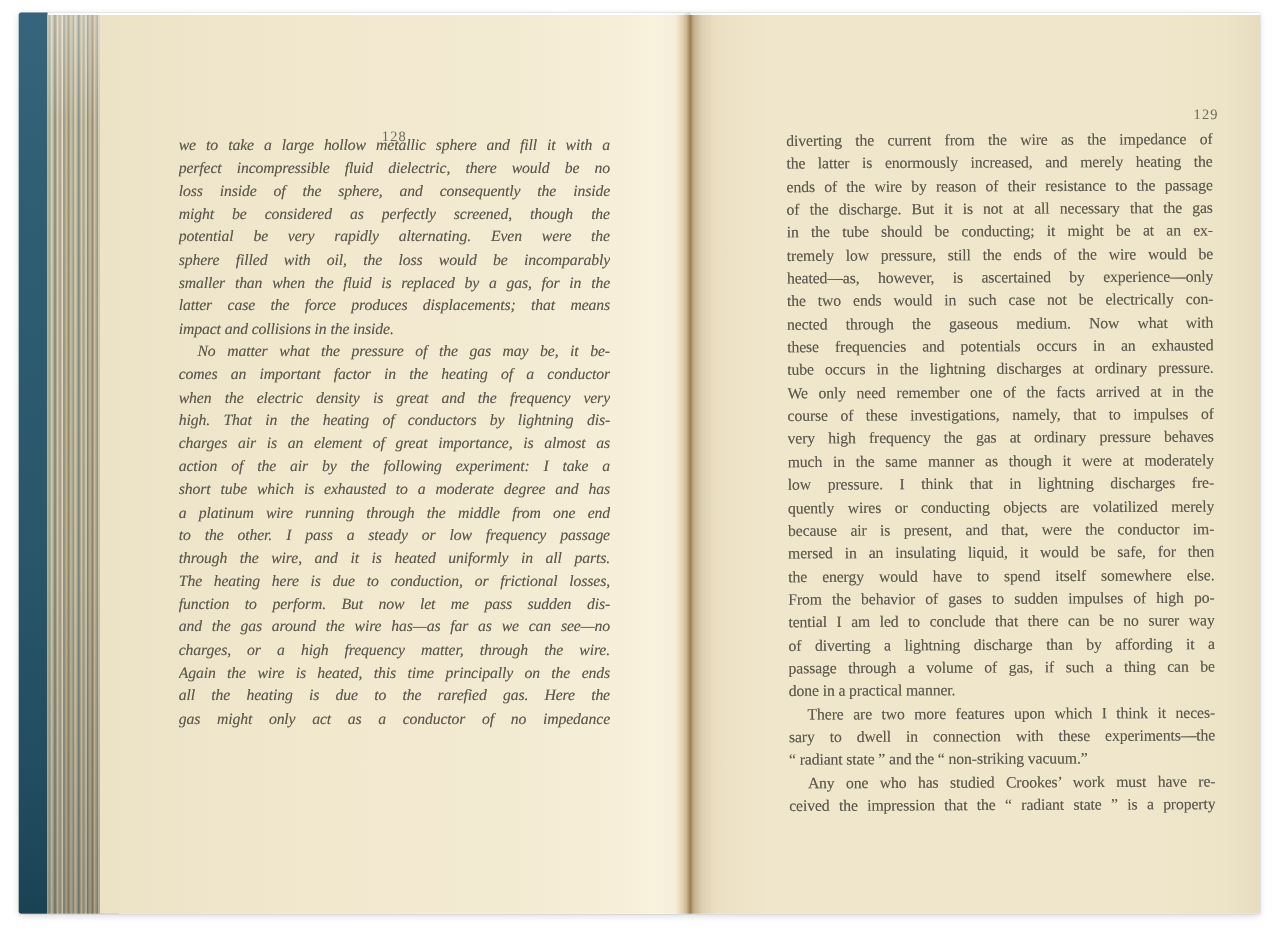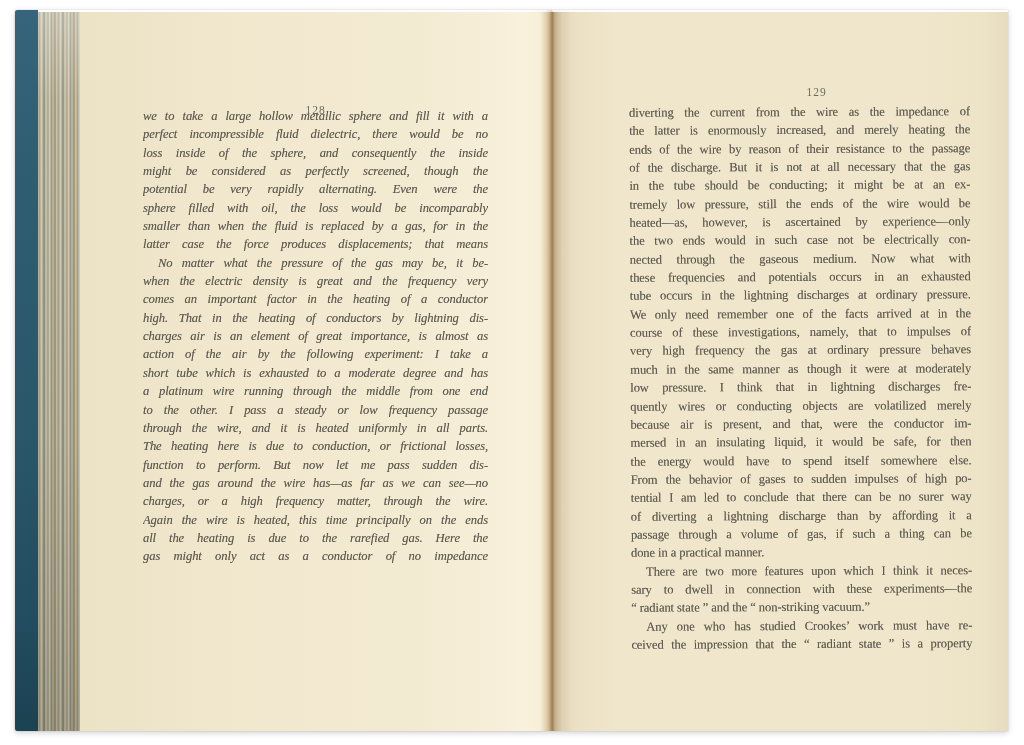--- a/index.html
+++ b/index.html
@@ -53,21 +53,21 @@
     pointer-events: none; z-index: 3;
   }
   .page-head {
     position: absolute;
     font-size: 11.5px;
     letter-spacing: 1px;
     color: #6e6a5c;
     text-align: center;
   }
   .page-left .page-head { left: 63px; top: 76px; width: 345px; margin-top: 16px; }
-  .page-right .page-head { left: 94px; top: 74px; width: 341px; }
+  .page-right .page-head { left: 82px; top: 74px; width: 341px; text-align: right; }
   .page-body {
     position: absolute;
     color: #5d594e;
     font-size: 12.6px;
     letter-spacing: -0.1px;
     text-shadow: 0 0 0.5px rgba(93,89,78,0.55);
   }
   .page-left .page-body { left: 63px; top: 95px; width: 345px; font-style: italic; }
   .page-right .page-body {
     left: 77px; top: 91px; width: 341px;
@@ -96,23 +96,24 @@
     <div class="page-head">128</div>
     <div class="page-body">
         <div class="bline">we to take a large hollow metallic sphere and fill it with a</div>
         <div class="bline">perfect incompressible fluid dielectric, there would be no</div>
         <div class="bline">loss inside of the sphere, and consequently the inside</div>
         <div class="bline">might be considered as perfectly screened, though the</div>
         <div class="bline">potential be very rapidly alternating.  Even were the</div>
         <div class="bline">sphere filled with oil, the loss would be incomparably</div>
         <div class="bline">smaller than when the fluid is replaced by a gas, for in the</div>
         <div class="bline">latter case the force produces displacements; that means</div>
+        <div class="bline pend">impact and collisions in the inside.</div>
         <div class="bline indent">No matter what the pressure of the gas may be, it be-</div>
+        <div class="bline">comes an important factor in the heating of a conductor</div>
         <div class="bline">when the electric density is great and the frequency very</div>
-        <div class="bline">comes an important factor in the heating of a conductor</div>
         <div class="bline">high.  That in the heating of conductors by lightning dis-</div>
         <div class="bline">charges air is an element of great importance, is almost as</div>
         <div class="bline">action of the air by the following experiment: I take a</div>
         <div class="bline">short tube which is exhausted to a moderate degree and has</div>
         <div class="bline">a platinum wire running through the middle from one end</div>
         <div class="bline">to the other.  I pass a steady or low frequency passage</div>
         <div class="bline">through the wire, and it is heated uniformly in all parts.</div>
         <div class="bline">The heating here is due to conduction, or frictional losses,</div>
         <div class="bline">function to perform.  But now let me pass sudden dis-</div>
         <div class="bline">and the gas around the wire has—as far as we can see—no</div>

